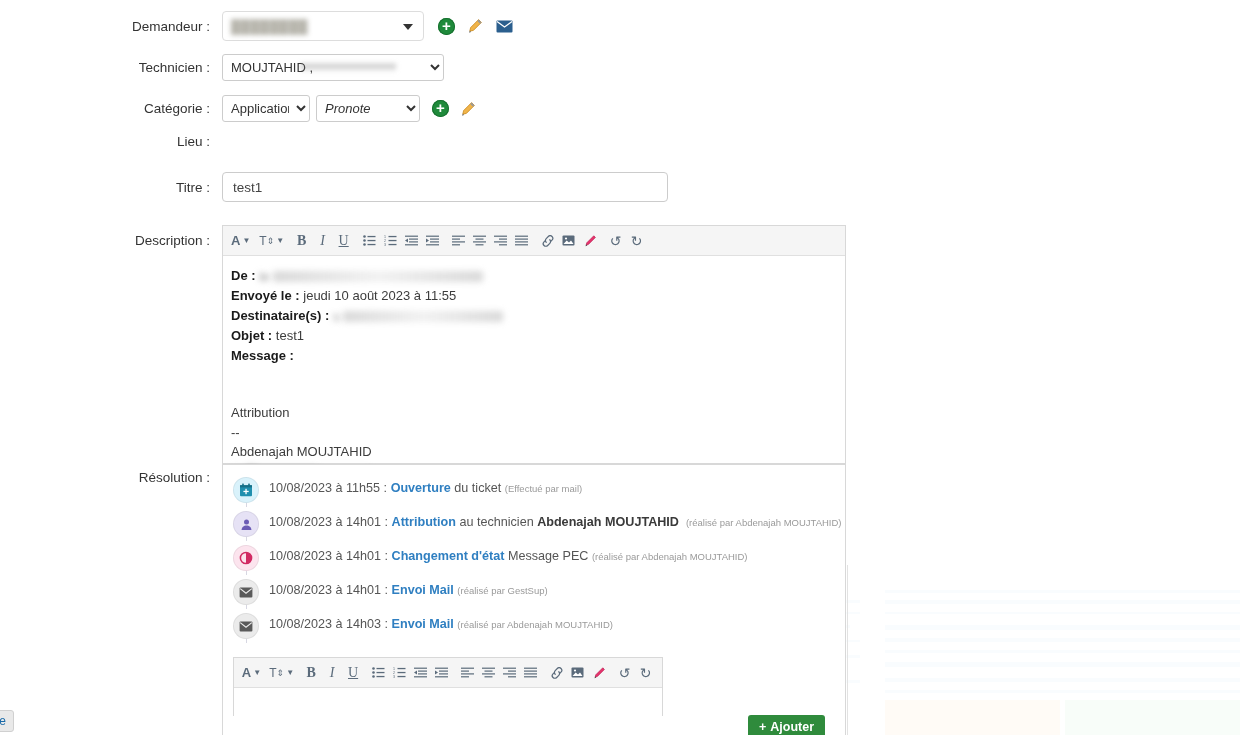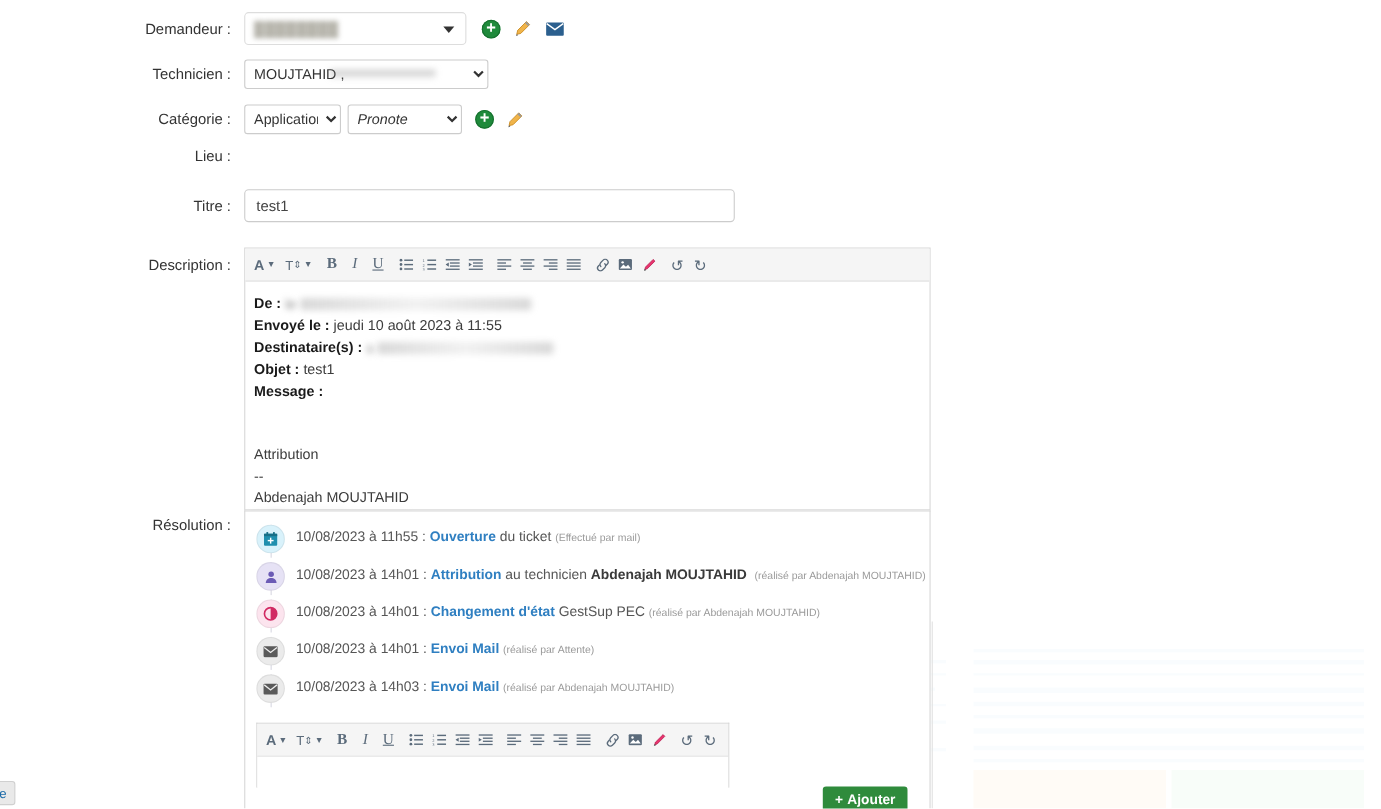--- a/index.html
+++ b/index.html
@@ -572,36 +572,36 @@
           <div class="tl-icon-col">
               <div class="tl-line"></div>
             <div class="tl-dot" style="background:#fce4ee;">
               <svg width="14" height="14" viewBox="0 0 14 14">
                   <circle cx="7" cy="7" r="5.6" fill="none" stroke="#d12a63" stroke-width="1.5"></circle>
                   <path d="M7 1.4a5.6 5.6 0 010 11.2z" fill="#d12a63"></path>
                 </svg>
             </div>
           </div>
           <div class="tl-text">
-            <span>10/08/2023 à 14h01 : </span><span class="act">Changement d'état</span><span> GestSup PEC </span><span class="meta">(réalisé par Abdenajah MOUJTAHID)</span>
+            <span>10/08/2023 à 14h01 : </span><span class="act">Changement d'état</span><span> Message PEC </span><span class="meta">(réalisé par Abdenajah MOUJTAHID)</span>
           </div>
         </div>
 
         <div class="tl-row">
           <div class="tl-icon-col">
               <div class="tl-line"></div>
             <div class="tl-dot" style="background:#ebebeb;">
               <svg width="14" height="11" viewBox="0 0 14 11">
                   <rect x=".6" y=".6" width="12.8" height="9.8" rx="1" fill="#5a5a5a"></rect>
                   <path d="M1.2 1.6L7 6.2l5.8-4.6" fill="none" stroke="#ebebeb" stroke-width="1.2"></path>
                 </svg>
             </div>
           </div>
           <div class="tl-text">
-            <span>10/08/2023 à 14h01 : </span><span class="act">Envoi Mail</span><span> </span><span class="meta">(réalisé par Attente)</span>
+            <span>10/08/2023 à 14h01 : </span><span class="act">Envoi Mail</span><span> </span><span class="meta">(réalisé par GestSup)</span>
           </div>
         </div>
 
 
         <div class="tl-row">
           <div class="tl-icon-col">
               <div class="tl-line"></div>
             <div class="tl-dot" style="background:#ebebeb;">
               <svg width="14" height="11" viewBox="0 0 14 11">
                   <rect x=".6" y=".6" width="12.8" height="9.8" rx="1" fill="#5a5a5a"></rect>

